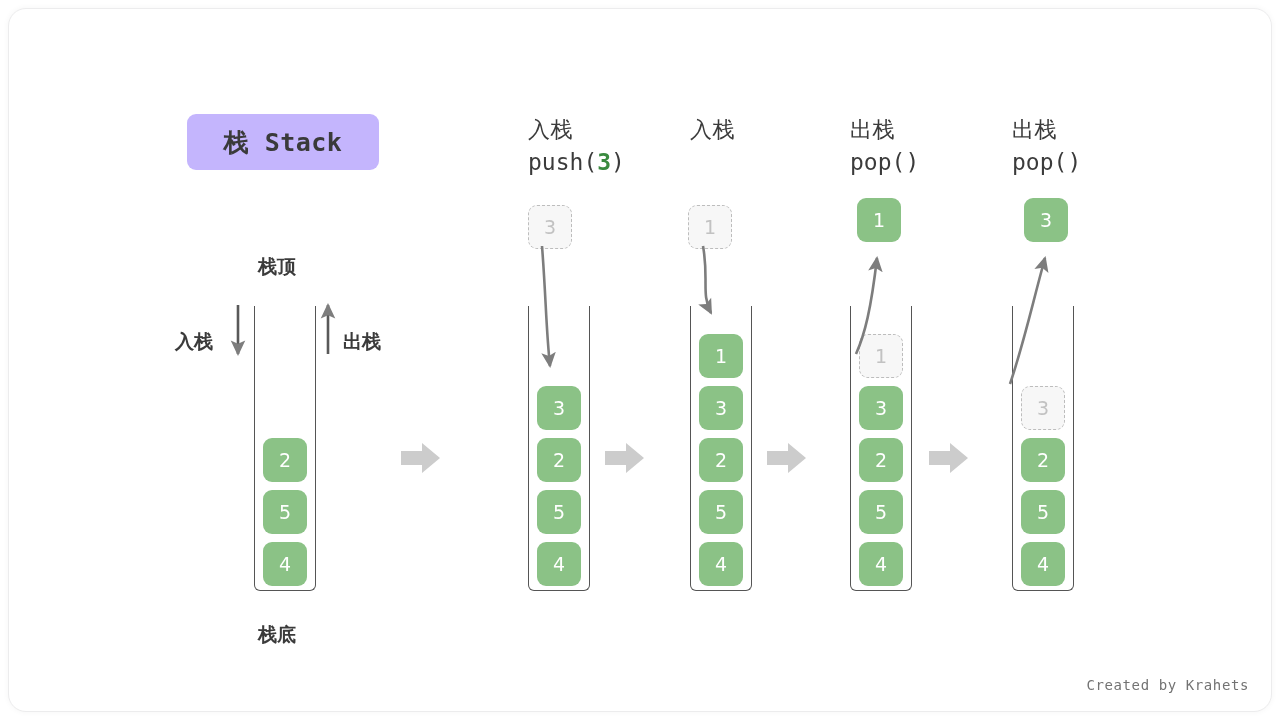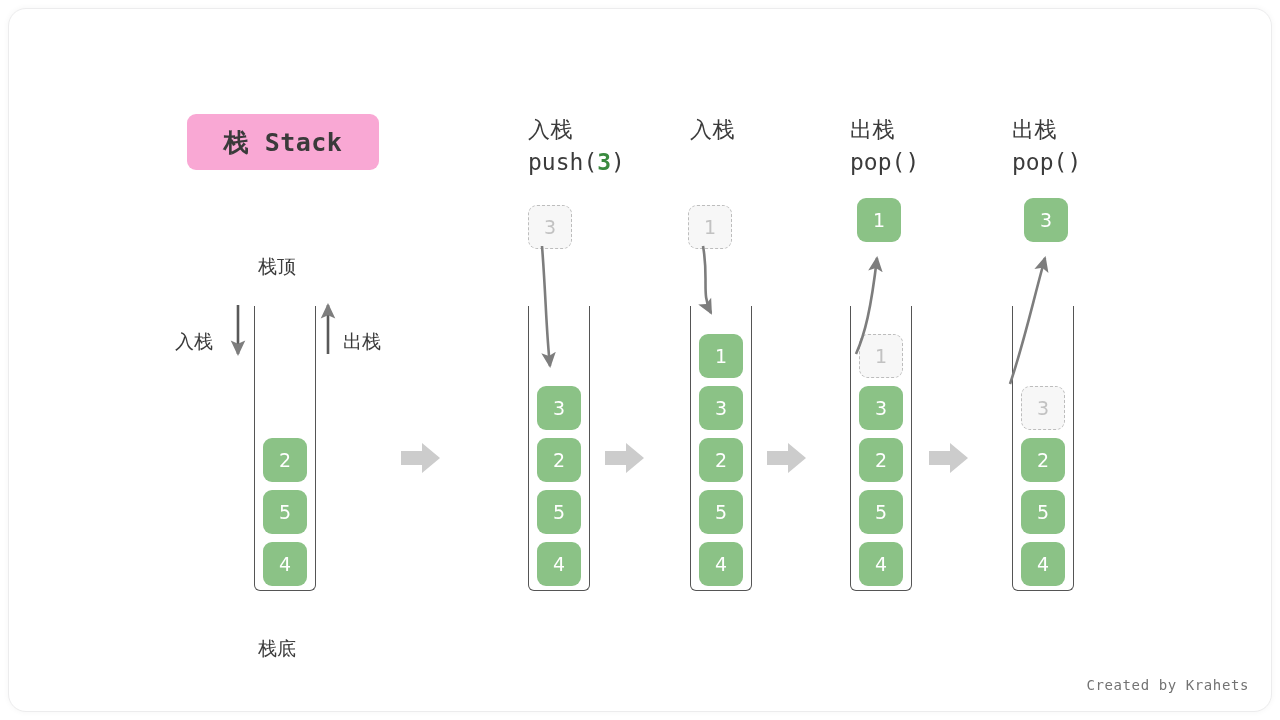--- a/index.html
+++ b/index.html
@@ -28,44 +28,44 @@
     overflow: hidden;
   }
 
   
   #title-chip {
     position: absolute;
     left: 178px;
     top: 105px;
     width: 192px;
     height: 56px;
-    background: #f9a8d4;
+    background: #c4b5fd;
     border-radius: 9px;
     display: flex;
     align-items: center;
     justify-content: center;
     color: #3a3a3a;
     font-family: "DejaVu Sans Mono", "Liberation Mono", monospace;
     font-size: 25px;
     font-weight: bold;
     letter-spacing: 0.5px;
   }
 
   
   .cn-label {
     position: absolute;
     color: #3b3b3b;
     font-family: "DejaVu Sans", "Liberation Sans", sans-serif;
     font-size: 19px;
-    font-weight: normal;
+    font-weight: bold;
     white-space: nowrap;
   }
 
   #label-top   { left: 249px; top: 245px; }
-  #label-bottom{ left: 249px; top: 613px; margin-top: 14px; }
+  #label-bottom{ left: 249px; top: 613px; }
   #label-push  { left: 166px; top: 320px; }
   #label-pop   { left: 334px; top: 320px; }
 
   
   .col-header {
     position: absolute;
     top: 106px;
     width: 200px;
     color: #3b3b3b;
     white-space: nowrap;

